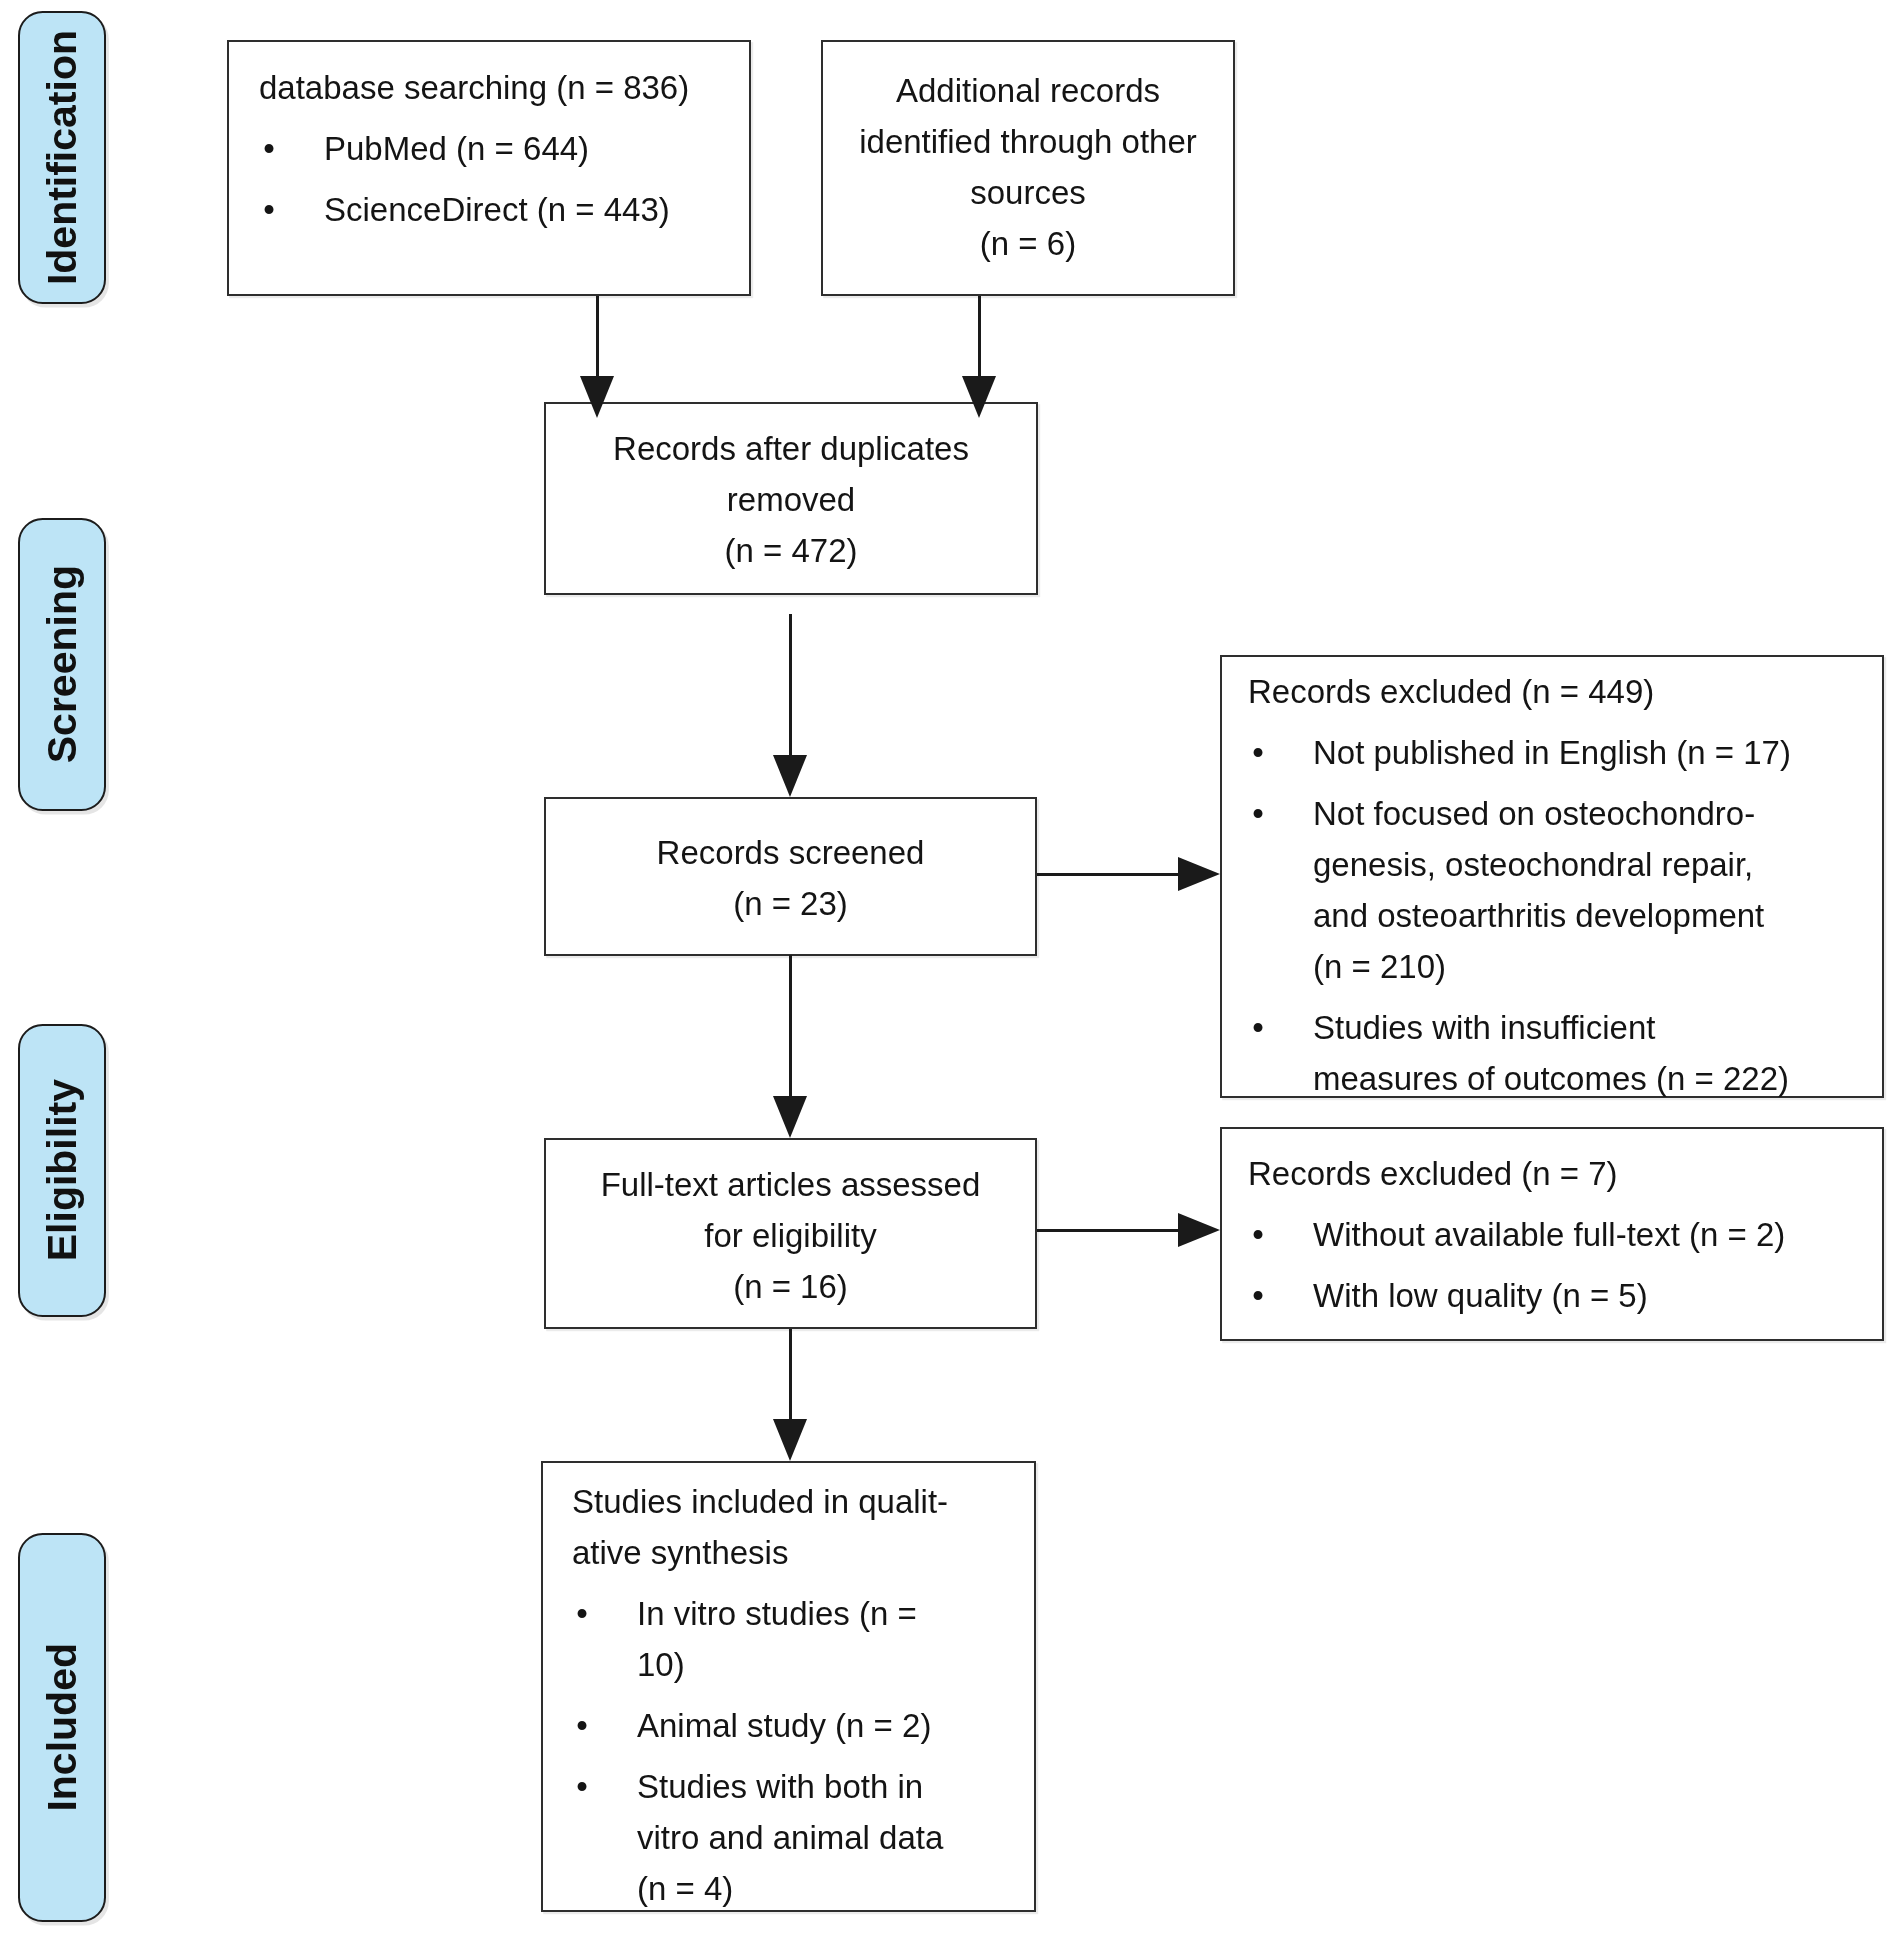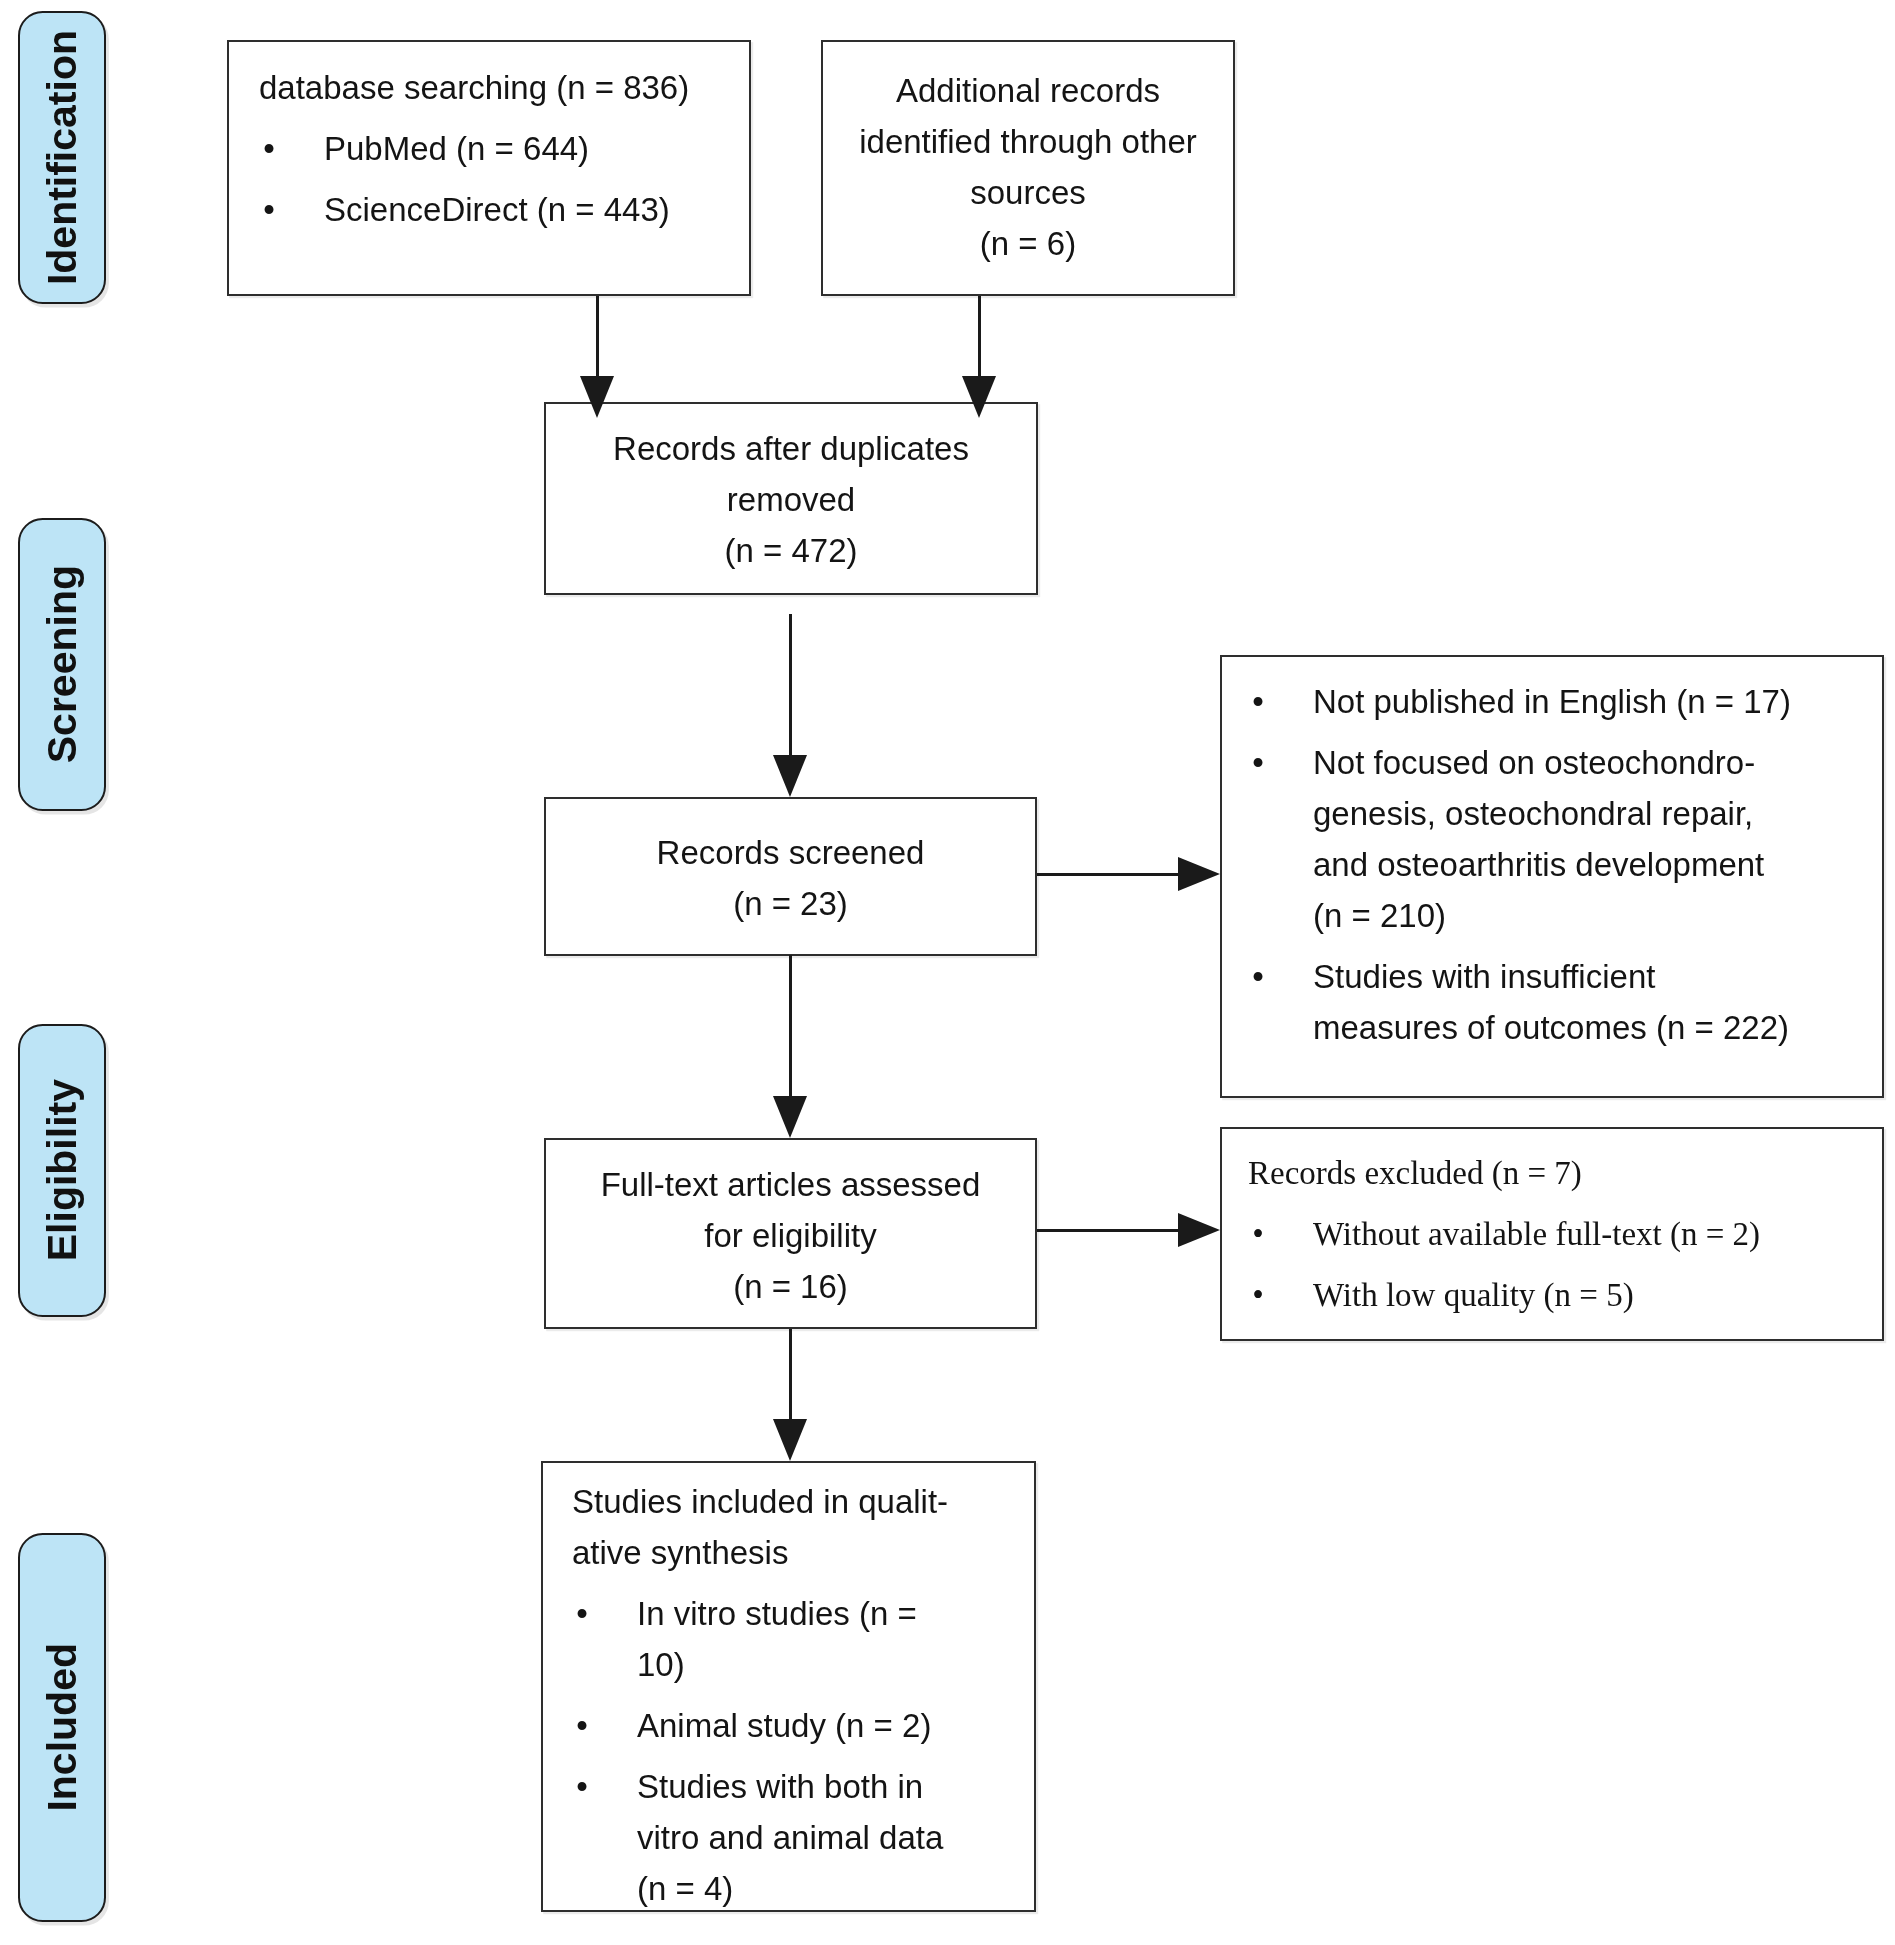--- a/index.html
+++ b/index.html
@@ -57,21 +57,21 @@
   .fbox .line { display: block; line-height: 51px; white-space: nowrap; }
   .centered { text-align: center; }
 
   #box-identified    { left: 227px;  top: 40px;   width: 524px; height: 256px; padding: 20px 13px 0 30px; }
   #box-additional    { left: 821px; top: 40px;   width: 414px; height: 256px; padding-top: 23px; }
   #box-dedup         { left: 544px;  top: 402px;  width: 494px; height: 193px; padding-top: 19px; }
   #box-screened      { left: 544px;  top: 797px; width: 493px; height: 159px; padding-top: 27.5px; }
   #box-fulltext      { left: 544px;  top: 1138px; width: 493px; height: 191px; padding-top: 19px; }
   #box-included      { left: 541px;  top: 1461px; width: 495px; height: 451px; padding: 13px 13px 0 29px; }
   #box-excl-screen   { left: 1220px; top: 655px;  width: 664px; height: 443px; padding: 8.7px 10px 0 26px; }
-  #box-excl-elig     { left: 1220px; top: 1127px; width: 664px; height: 214px; padding: 19px 10px 0 26px; font-family: Liberation Serif, serif; }
+  #box-excl-elig     { left: 1220px; top: 1127px; width: 664px; height: 214px; padding: 19px 10px 0 26px; }
 
   
   .bullet { display: flex; margin-top: 10px; }
   .marker { width: 65px; flex: 0 0 65px; line-height: 51px; padding-left: 4.3px; }
   .bullet-text { flex: 1; }
 
   
   .vline { position: absolute; width: 2.9px; background: var(--arrow-color); }
   .hline { position: absolute; height: 2.9px; background: var(--arrow-color); }
   .arr-down {
@@ -147,20 +147,21 @@
     <span class="line">removed</span>
     <span class="line">(n = 472)</span>
   </div>
 
   <div class="fbox centered" id="box-screened">
     <span class="line">Records screened</span>
     <span class="line">(n = 23)</span>
   </div>
 
   <div class="fbox" id="box-excl-screen">
+    <span class="line">Records excluded (n = 449)</span>
     <div class="bullet">
       <span class="marker">•</span>
       <span class="bullet-text">
           <span class="line">Not published in English (n = 17)</span>
         </span>
     </div>
     <div class="bullet">
       <span class="marker">•</span>
       <span class="bullet-text">
         <span class="line">Not focused on osteochondro-</span>

